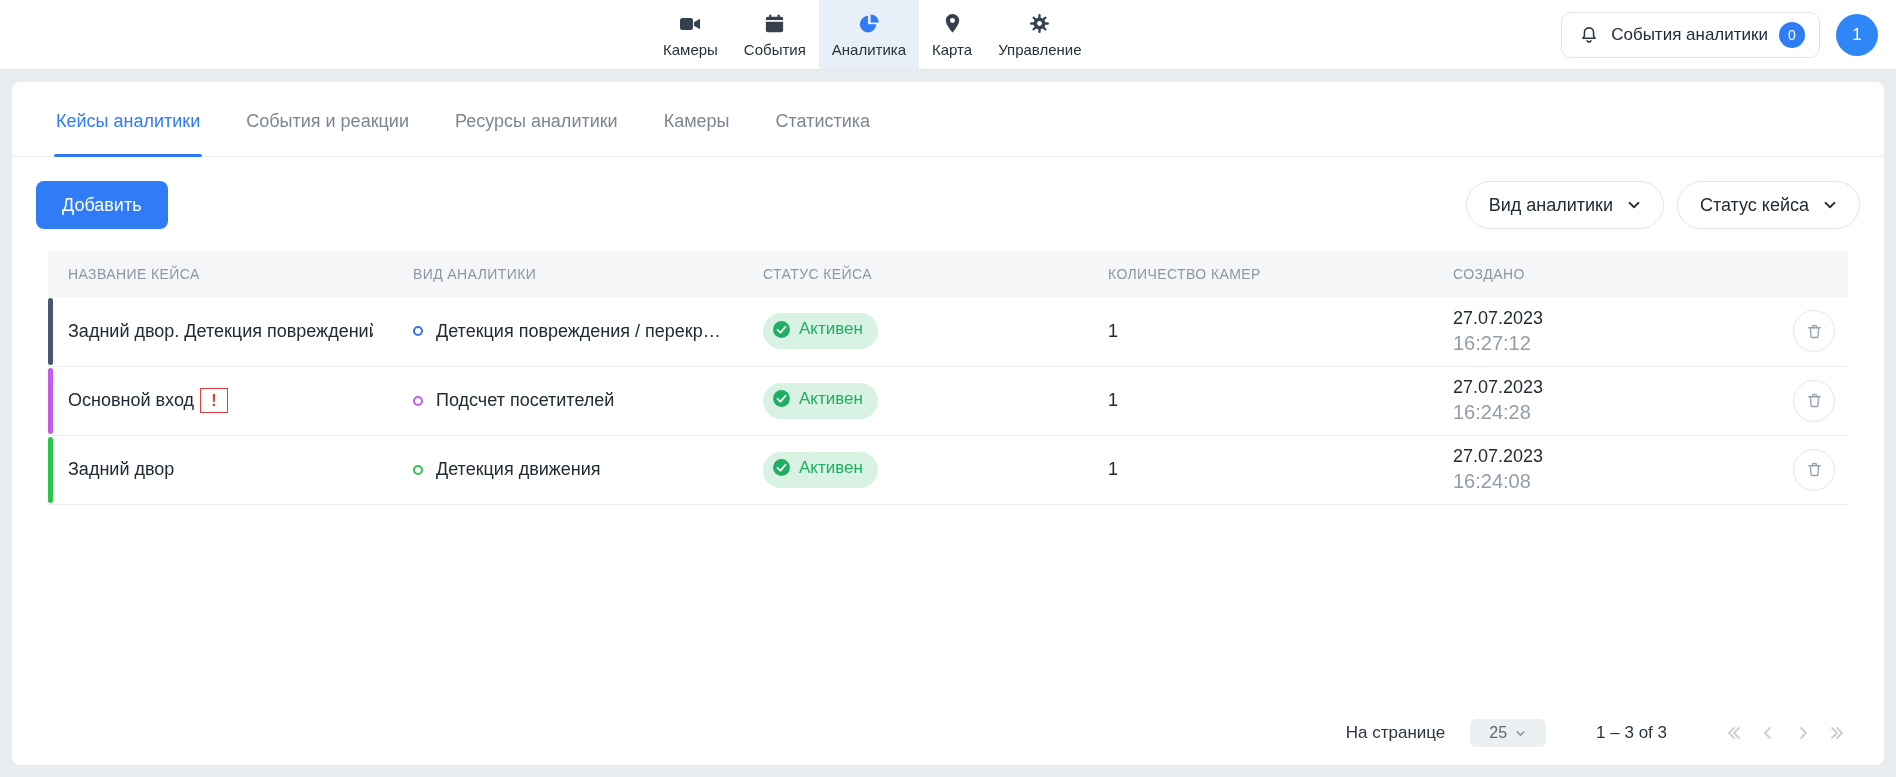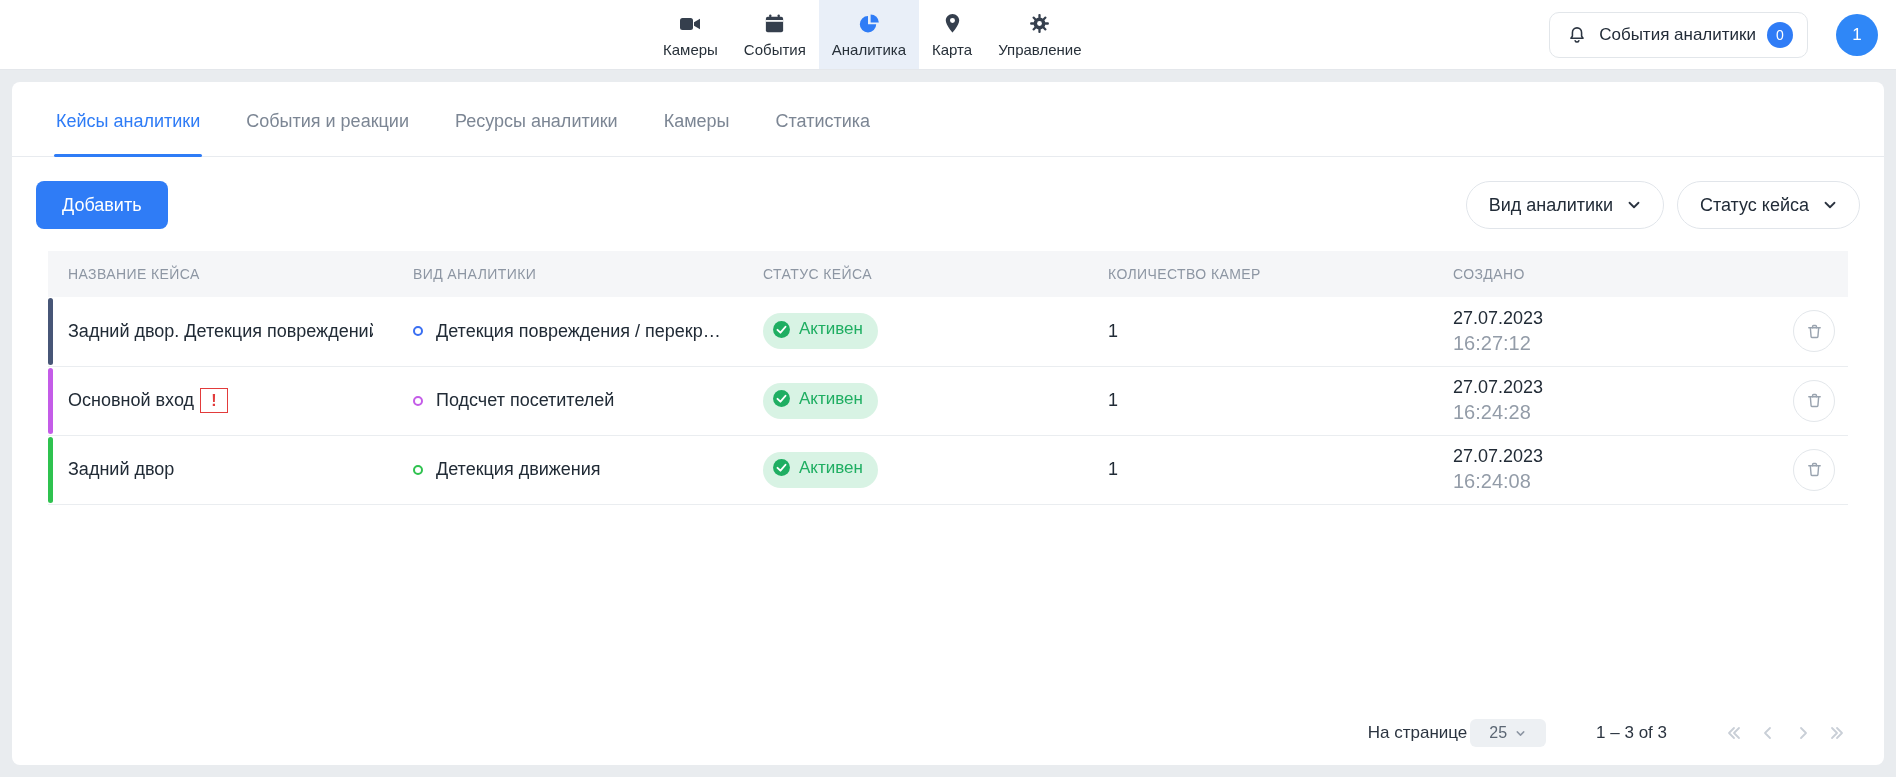--- a/index.html
+++ b/index.html
@@ -22,21 +22,21 @@
   .nav-item {
     display:flex; flex-direction:column; align-items:center; justify-content:center;
     gap:5px; padding:0 13px; font-size:15px; color:#273039; cursor:pointer;
     min-width:64px;
   }
   .nav-item .icon { color:#353f4d; height:24px; display:flex; align-items:center; }
   .nav-item.active { background:#e9eff8; }
   .nav-item.active .icon { color:#2f7cf6; }
   .topbar-right {
     position:absolute; right:18px; top:0; height:100%;
-    display:flex; align-items:center; gap:28px;
+    display:flex; align-items:center; gap:16px;
   }
   .events-btn {
     height:46px; border:1px solid #e2e6ea; border-radius:10px; background:#fff;
     display:flex; align-items:center; gap:11px; padding:0 14px 0 16px;
     font-size:17px; color:#222c38; cursor:pointer;
     font-family:inherit;
   }
   .events-badge {
     width:26px; height:26px; border-radius:50%; background:#2f7cf6; color:#fff;
     display:flex; align-items:center; justify-content:center; font-size:14px;
@@ -126,21 +126,21 @@
   .btn-delete {
     width:42px; height:42px; border-radius:50%; border:1px solid #e3e7eb;
     background:#fff; display:flex; align-items:center; justify-content:center;
     margin-left:auto; cursor:pointer; color:#99a3af;
   }
   
   .pagefoot {
     height:64px; display:flex; align-items:center; justify-content:flex-end;
     padding-right:36px; font-size:17px; color:#2b3440;
   }
-  .perpage { display:flex; align-items:center; gap:3px; }
+  .perpage { display:flex; align-items:center; gap:25px; }
   .perpage-select {
     display:flex; align-items:center; gap:7px; background:#edf0f3;
     border-radius:6px; padding:5px 19px; font-size:16px; color:#5b6673;
     cursor:pointer;
   }
   .perpage-select .chev { color:#8d96a3; display:flex; }
   .range-label { margin-left:50px; }
   .page-arrows { display:flex; align-items:center; gap:15px; margin-left:56px; color:#c9cfd7; }
   .page-arrow { display:flex; cursor:pointer; }
   svg { display:block; }

